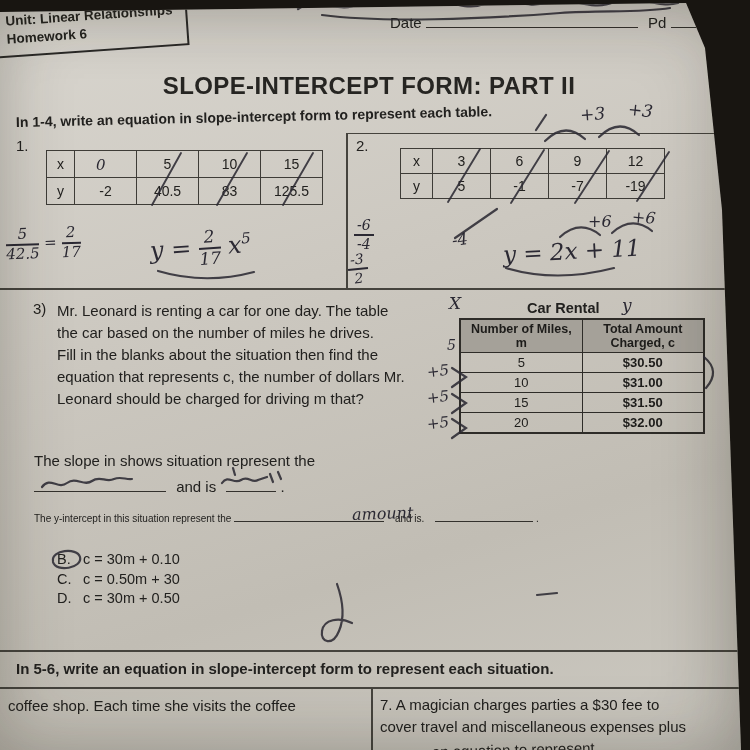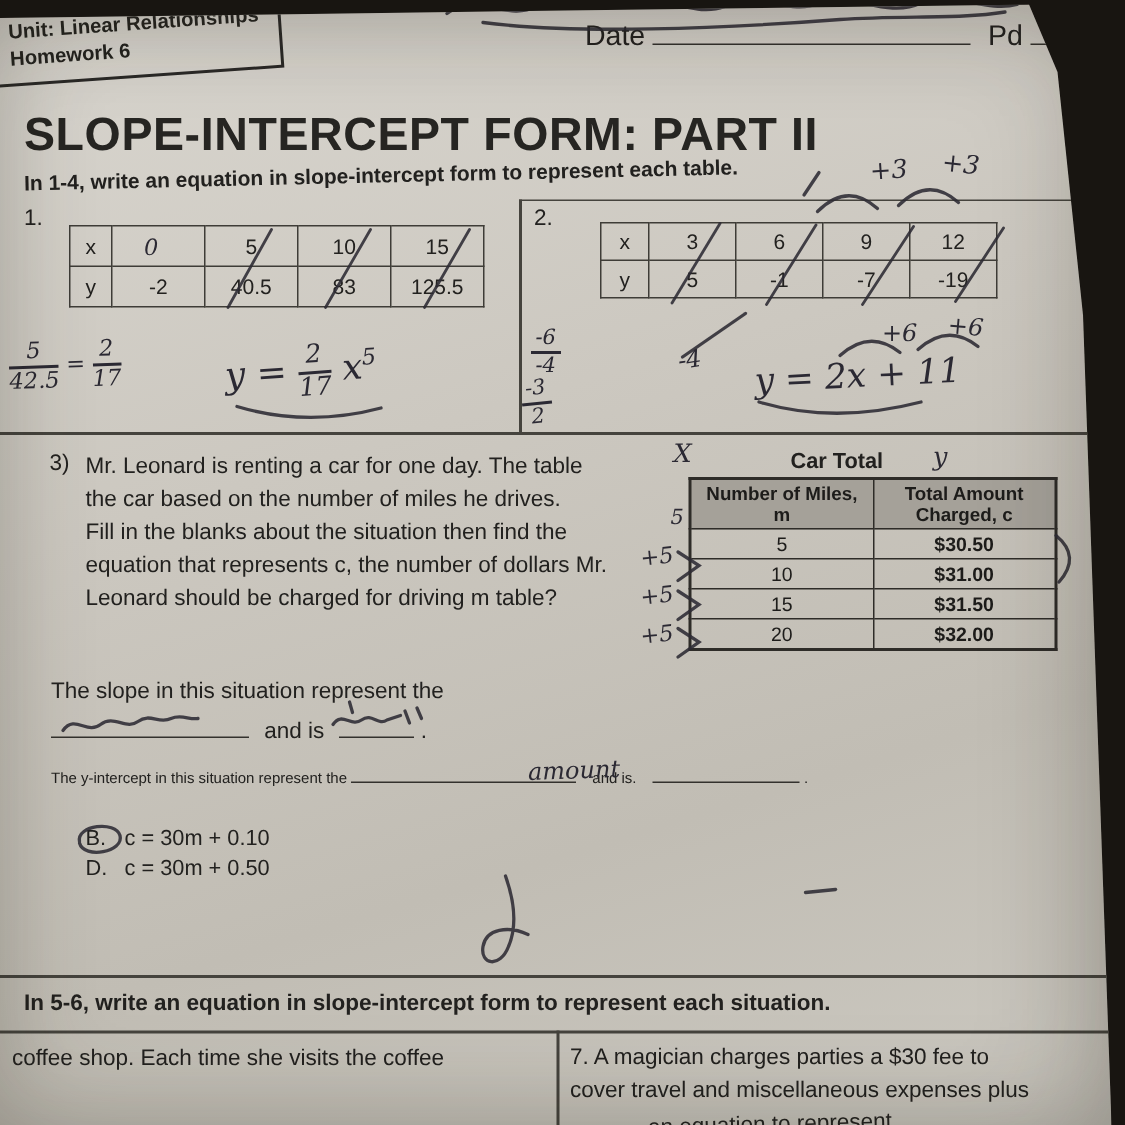--- a/index.html
+++ b/index.html
@@ -57,28 +57,28 @@
 </head>
 <body>
 
 <div class="paper">
 
   <div class="unitbox">
     <div>Unit: Linear Relationships</div>
     <div>Homework 6</div>
   </div>
 
-  <div class="print" style="left:390px; top:14px; font-size:19px;">
+  <div class="print" style="left:390px; top:14px; font-size:15px;">
     <span>Date</span>
     <span class="blank" style="width:212px;"></span>
     <span style="margin-left:6px;">Pd</span>
     <span class="blank" style="width:52px;"></span>
   </div>
 
-  <div class="print bold" style="left:16px; top:72px; width:730px; font-size:31px; letter-spacing:0.4px; color:#262522;">SLOPE-INTERCEPT FORM: PART II</div>
+  <div class="print bold" style="left:4px; top:72px; width:730px; text-align:center; font-size:24px; letter-spacing:0.4px; color:#262522;">SLOPE-INTERCEPT FORM: PART II</div>
 
   <div class="print bold" style="left:16px; top:114px; font-size:14px; transform:rotate(-1.3deg); transform-origin:left center;">In 1-4, write an equation in slope-intercept form to represent each table.</div>
 
   <div class="line" style="left:346px; top:133px; width:404px; height:1.4px;"></div>
   <div class="line" style="left:346px; top:133px; width:1.5px; height:155px;"></div>
   <div class="line" style="left:0; top:288px; width:750px; height:1.6px;"></div>
 
   <div class="print" style="left:16px; top:137px; font-size:15px;">1.</div>
   <table class="vt vt1" style="left:46px; top:150px;">
     <tbody>
@@ -118,24 +118,24 @@
     </tr>
   </tbody>
     </table>
 
   <div class="print" style="left:33px; top:300px; font-size:15px;">3)</div>
   <div class="para" style="position:absolute; left:57px; top:300px;">
     <div>Mr. Leonard is renting a car for one day. The table</div>
     <div>the car based on the number of miles he drives.</div>
     <div>Fill in the blanks about the situation then find the</div>
     <div>equation that represents c, the number of dollars Mr.</div>
-    <div>Leonard should be charged for driving m table?</div>
-  </div>
-
-  <div class="print bold" style="left:527px; top:300px; font-size:14.5px;">Car Total</div>
+    <div>Leonard should be charged for driving m that?</div>
+  </div>
+
+  <div class="print bold" style="left:527px; top:300px; font-size:14.5px;">Car Rental</div>
   <table class="car" style="left:459px; top:318px;">
     <tbody>
         <tr>
       <th>Number of Miles, m</th>
       <th>Total Amount Charged, c</th>
     </tr>
     <tr>
       <td>5</td>
       <td class="amt">$30.50</td>
     </tr>
@@ -147,39 +147,43 @@
       <td>15</td>
       <td class="amt">$31.50</td>
     </tr>
     <tr>
       <td>20</td>
       <td class="amt">$32.00</td>
     </tr>
   </tbody>
     </table>
 
-  <div class="print" style="left:34px; top:452px; font-size:15px;">The slope in this situation represent the</div>
+  <div class="print" style="left:34px; top:452px; font-size:15px;">The slope in shows situation represent the</div>
   <div class="print" style="left:34px; top:478px; font-size:15px;">
     <span class="blank" style="width:132px;"></span>
     <span style="margin:0 6px;">and is</span>
     <span class="blank" style="width:50px;"></span>
     <span>.</span>
   </div>
   <div class="print" style="left:34px; top:508px; font-size:10px;">
     <span>The y-intercept in this situation represent the</span>
     <span class="blank" style="width:150px;"></span>
     <span style="margin:0 8px;">and is.</span>
     <span class="blank" style="width:98px;"></span>
     <span>.</span>
   </div>
 
   <div class="choices" style="position:absolute; left:57px; top:550px;">
     <div>
       <span class="ltr">B.</span>
       <span>c = 30m + 0.10</span>
+    </div>
+    <div>
+      <span class="ltr">C.</span>
+      <span>c = 0.50m + 30</span>
     </div>
     <div>
       <span class="ltr">D.</span>
       <span>c = 30m + 0.50</span>
     </div>
   </div>
 
   <div class="line" style="left:0; top:650px; width:750px; height:1.6px;"></div>
   <div class="print bold" style="left:16px; top:660px; font-size:15px;">In 5-6, write an equation in slope-intercept form to represent each situation.</div>
   <div class="line" style="left:0; top:687px; width:750px; height:1.5px;"></div>

